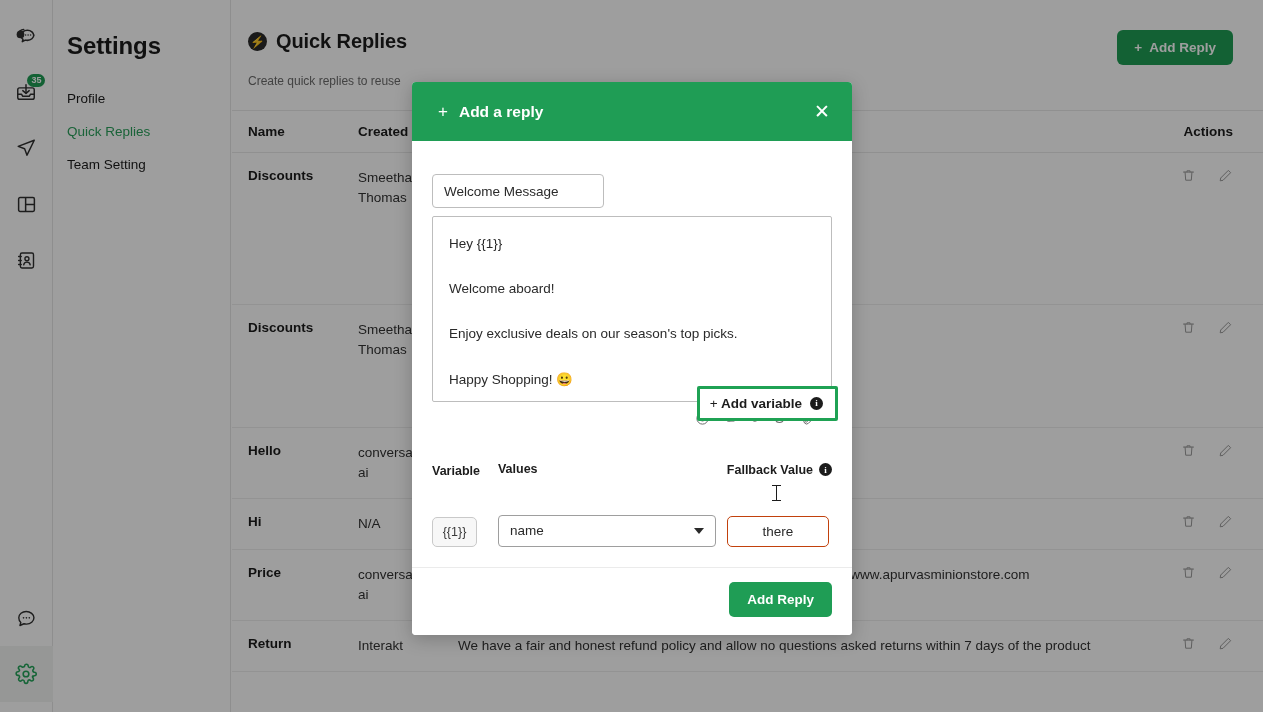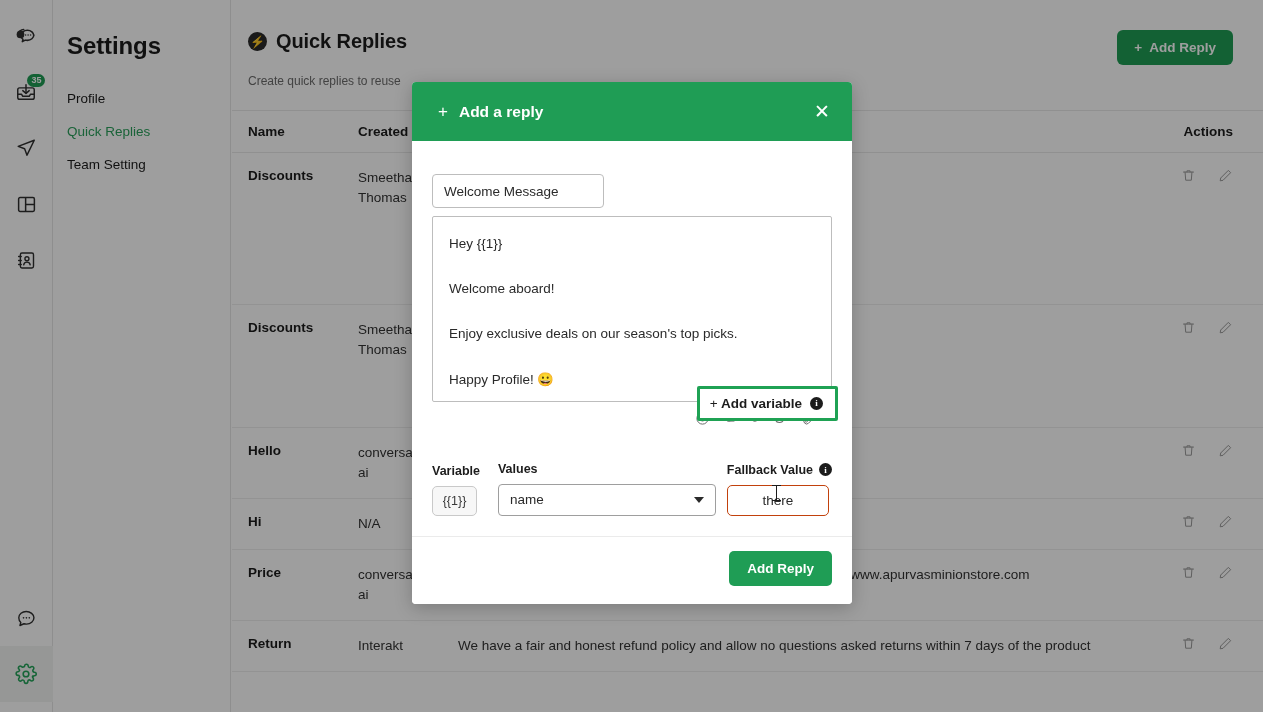--- a/index.html
+++ b/index.html
@@ -260,21 +260,21 @@
     display: inline-flex; align-items: center; justify-content: center;
     font-family: "Liberation Serif", serif;
     flex: none;
   }
 
   .var-row {
     display: flex; align-items: flex-end; gap: 0;
     margin-top: 36px;
     padding-bottom: 4px;
   }
-  .vfield { display: flex; flex-direction: column; }
+  .vfield { display: flex; flex-direction: column; gap: 31px; }
   .vlabel {
     font-size: 12.5px; font-weight: 600; color: #1c1c1c;
     margin-bottom: 8px;
     display: flex; align-items: center; gap: 6px;
   }
   .vchip {
     width: 45px; height: 30px;
     border: 1px solid #c9c9c9;
     border-radius: 5px;
     background: #f7f7f7;
@@ -571,21 +571,21 @@
 
     <div class="modal-body">
 
       <input class="title-input" value="Welcome Message" style="">
 
       <div class="editor-wrap">
         <div class="editor">
           <p>Hey {{1}}</p>
           <p>Welcome aboard!</p>
           <p>Enjoy exclusive deals on our season's top picks.</p>
-          <p>Happy Profile! 😀</p>
+          <p>Happy Shopping! 😀</p>
         </div>
 
         <div class="toolbar">
           <div class="tool-icons">
             <span class="ti">
               <svg width="15" height="15" viewBox="0 0 24 24" fill="none" stroke="currentColor" stroke-width="1.6">
                 <circle cx="12" cy="12" r="9"></circle>
                 <path d="M7.5 13.5c.9 2 2.6 3.2 4.5 3.2s3.6-1.2 4.5-3.2z" fill="currentColor" stroke="none"></path>
                 <circle cx="9" cy="9.6" r="1.1" fill="currentColor" stroke="none"></circle>
                 <circle cx="15" cy="9.6" r="1.1" fill="currentColor" stroke="none"></circle>

